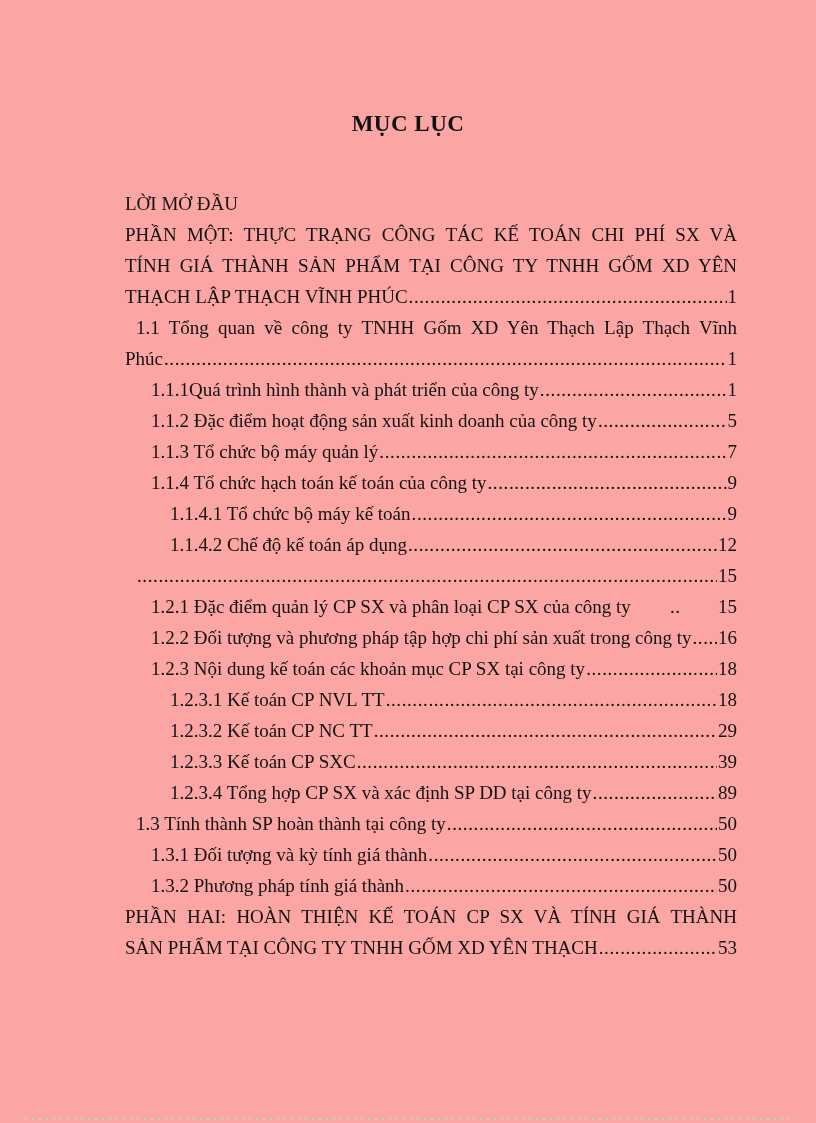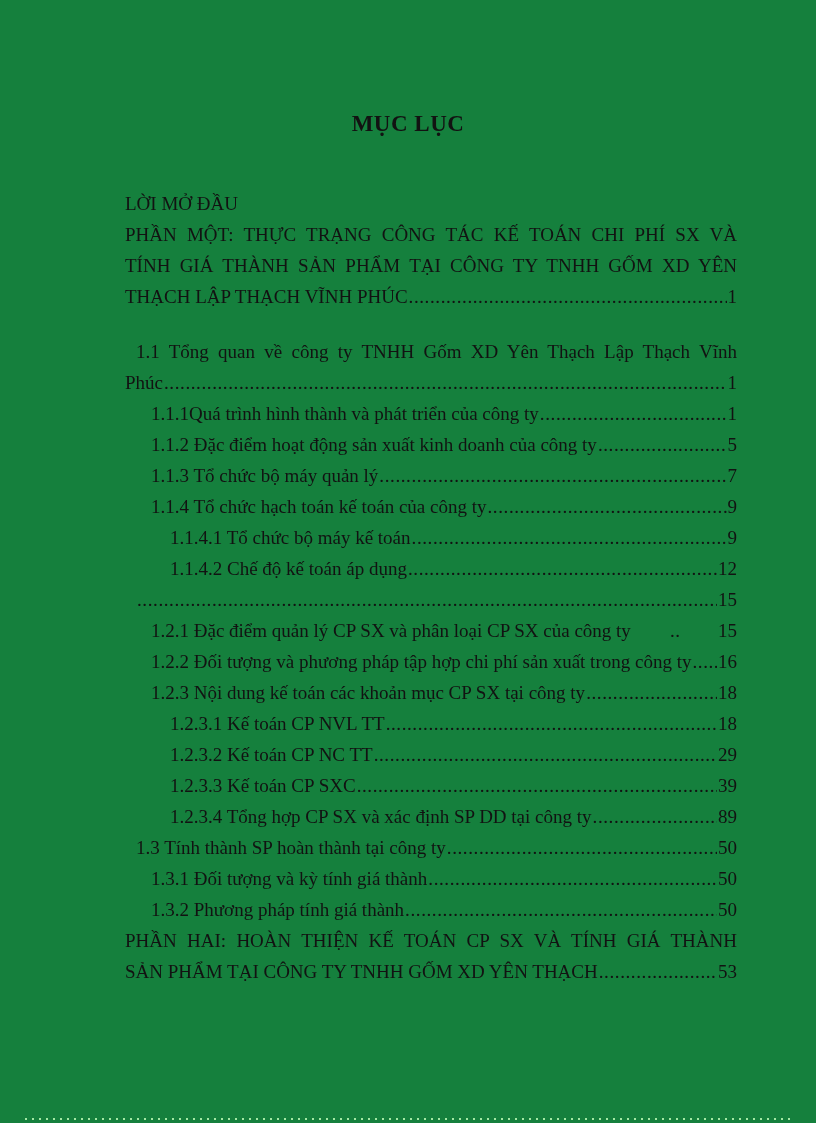--- a/index.html
+++ b/index.html
@@ -4,21 +4,21 @@
 <style>
   html, body {
     margin: 0;
     padding: 0;
     background: #ffffff;
   }
   .doc-page {
     position: relative;
     width: 816px;
     height: 1123px;
-    background: #15803d;
+    background: #fca5a5;
     overflow: hidden;
     font-family: "Liberation Serif", "DejaVu Serif", serif;
     color: #121212;
   }
   .doc-title {
     position: absolute;
     top: 106px;
     left: 0;
     width: 100%;
     height: 35px;
@@ -98,21 +98,21 @@
     
     
   </div>
 
   <div class="toc-row" style="padding-left: 0px;">
     <span class="txt">THẠCH LẬP THẠCH VĨNH PHÚC</span>
     <span class="dots"></span>
     <span class="pg">1</span>
   </div>
 
-  <div class="toc-row just" style="padding-left: 11px; margin-top: 24px;">
+  <div class="toc-row just" style="padding-left: 11px;">
     <span class="txt">1.1 Tổng quan về công ty TNHH Gốm XD Yên Thạch Lập Thạch Vĩnh</span>
     
     
   </div>
 
   <div class="toc-row" style="padding-left: 0px;">
     <span class="txt">Phúc</span>
     <span class="dots"></span>
     <span class="pg">1</span>
   </div>

